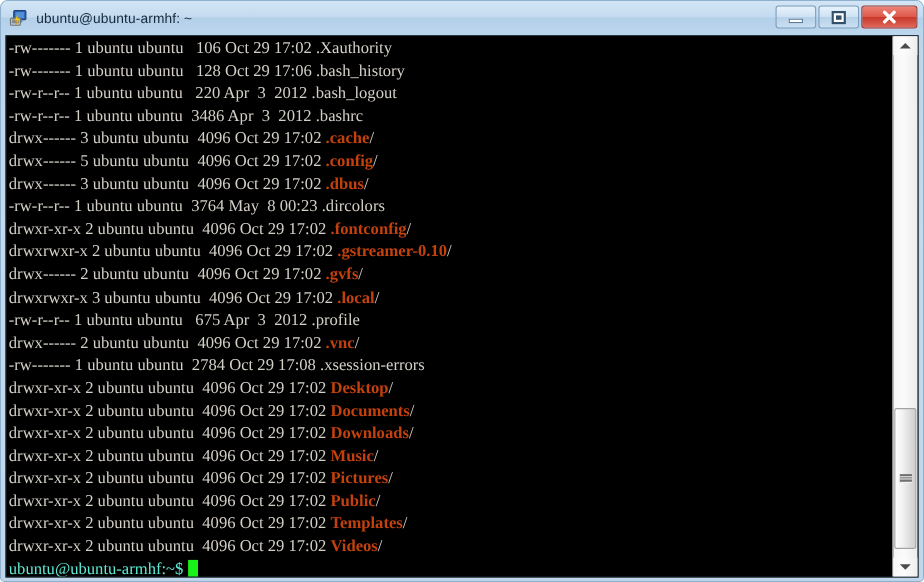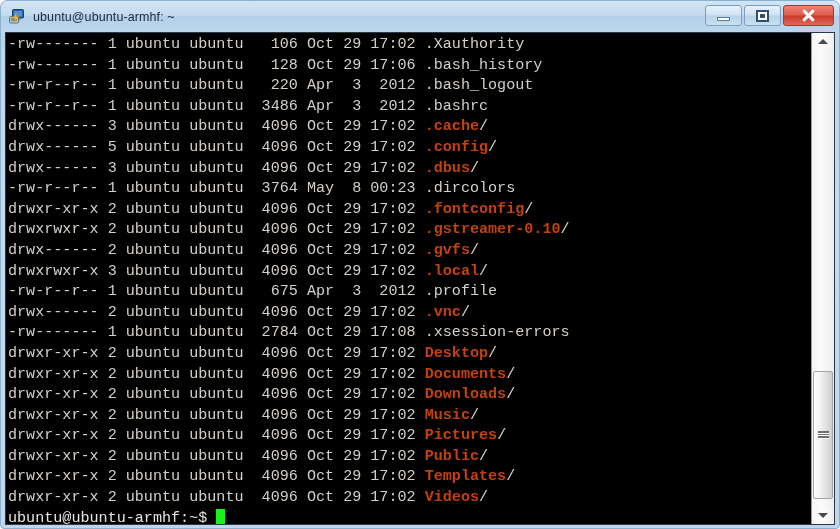--- a/index.html
+++ b/index.html
@@ -142,34 +142,34 @@
   #terminal {
     flex: 1 1 auto;
     position: relative;
     background: #000000;
     overflow: hidden;
   }
   #screen {
     position: absolute;
     left: 2px;
     top: 1px;
-    font-family: Liberation Mono, monospace;
+    font-family: Liberation Serif, serif;
     font-size: 15.1px;
     line-height: 20.6px;
     white-space: pre;
     color: #d4d0c8;
     letter-spacing: 0px;
   }
   .line { height: 20.6px; }
   .dir {
     color: #c2410c;
     font-weight: bold;
   }
   .slash { color: #d4d0c8; font-weight: normal; }
-  .prompt { color: #e5e5e5; }
+  .prompt { color: #5eead4; }
   .cursor {
     display: inline-block;
     width: 9px;
     height: 16px;
     background: #18f218;
     vertical-align: -3px;
   }
 
   
   #scrollbar {

